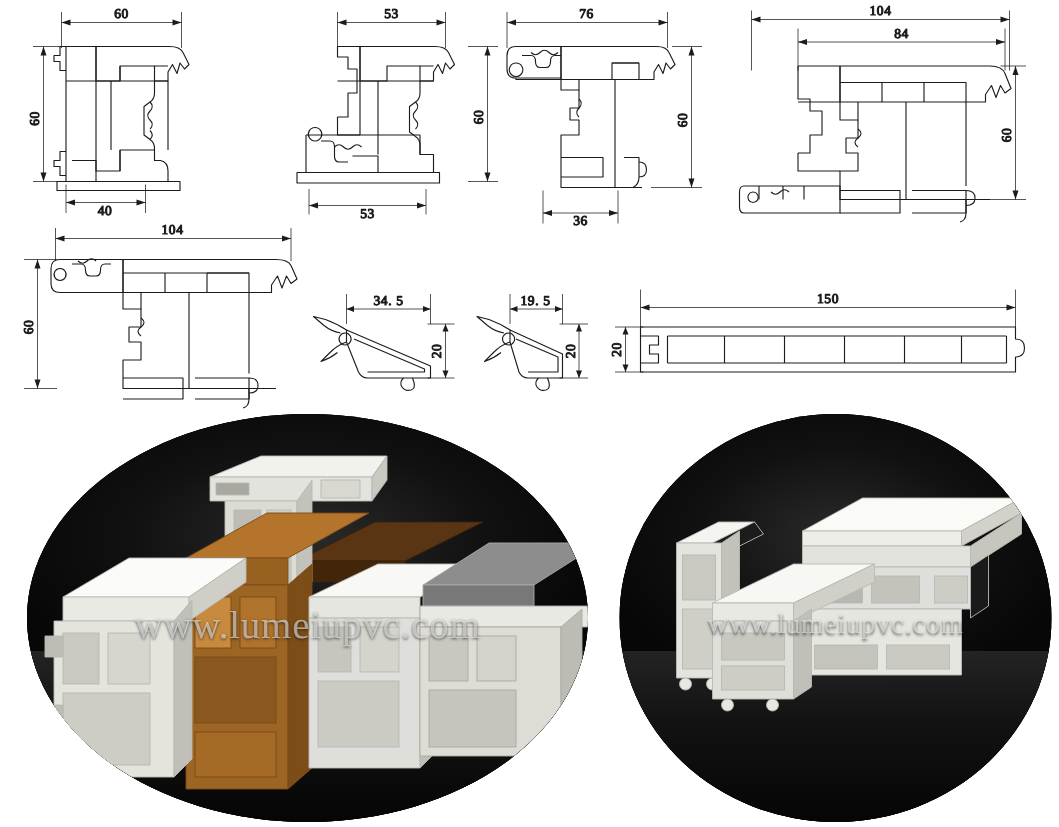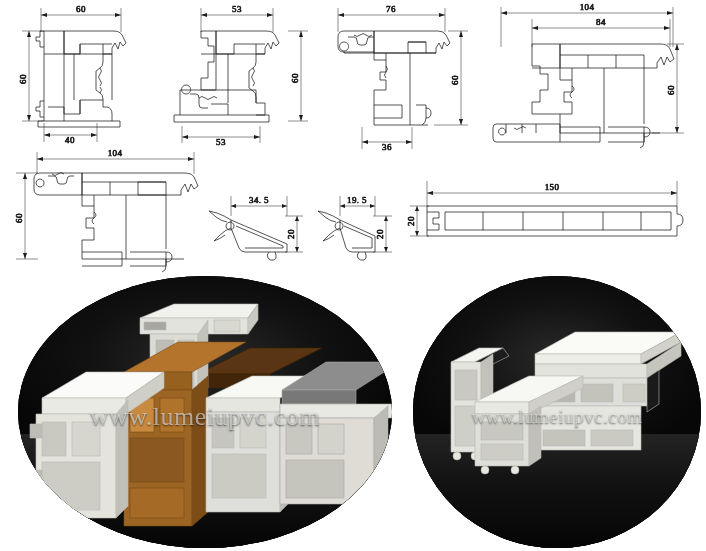--- a/index.html
+++ b/index.html
@@ -162,21 +162,21 @@
             <path d="M104 52 V98"></path>
             <path d="M92 66 q3 3 0 6 q-3 3 0 6 q3 3 0 6"></path>
             <path d="M92 91 q3 -3 0 -6"></path>
             <path d="M95 42 h9 M95 52 h9"></path>
             <circle cx="110" cy="44" r="0"></circle>
           </g>
         </g>
       </svg>
     </div>
 
-    <div class="profile" style="left:168px; top:2px; width:150px; height:148px;">
+    <div class="profile" style="left:192px; top:2px; width:150px; height:148px;">
       <svg viewBox="0 0 150 148" width="150" height="148">
         <g fill="none" stroke="#1c1c1c" stroke-width="0.7" stroke-linejoin="round">
           <g stroke-width="0.5">
             <line x1="33" y1="6" x2="33" y2="30"></line>
             <line x1="105" y1="6" x2="105" y2="30"></line>
             <line x1="33" y1="13" x2="105" y2="13"></line>
             <path d="M33 13 l6 -2 v4 z" fill="#1c1c1c" stroke="none"></path>
             <path d="M105 13 l-6 -2 v4 z" fill="#1c1c1c" stroke="none"></path>
           </g>
           <text class="dim" x="69" y="10" text-anchor="middle">53</text>
@@ -431,21 +431,21 @@
             <path d="M34 36 L62 48 V58 H42"></path>
             <path d="M30 30 Q24 26 16 23 L8 21 L15 27 Q20 31 26 32"></path>
             <path d="M30 38 q-6 2 -11 7 l-6 6 q6 -2 11 -6"></path>
             <path d="M29 32 a4 4 0 1 0 0.1 0 Z"></path>
             <path d="M49 62 q-3 3 -1 6 q2 3 6 2 q3 -1 2 -5 l-1 -3"></path>
           </g>
         </g>
       </svg>
     </div>
 
-    <div class="profile" style="left:405px; top:176px; width:296px; height:80px;">
+    <div class="profile" style="left:405px; top:188px; width:296px; height:80px;">
       <svg viewBox="0 0 296 80" width="296" height="80">
         <g fill="none" stroke="#1c1c1c" stroke-width="0.7" stroke-linejoin="round">
           <g stroke-width="0.5">
             <line x1="22" y1="5" x2="22" y2="30"></line>
             <line x1="272" y1="5" x2="272" y2="30"></line>
             <line x1="22" y1="17" x2="272" y2="17"></line>
             <path d="M22 17 l6 -2 v4 z" fill="#1c1c1c" stroke="none"></path>
             <path d="M272 17 l-6 -2 v4 z" fill="#1c1c1c" stroke="none"></path>
           </g>
           <text class="dim" x="147" y="14" text-anchor="middle">150</text>

